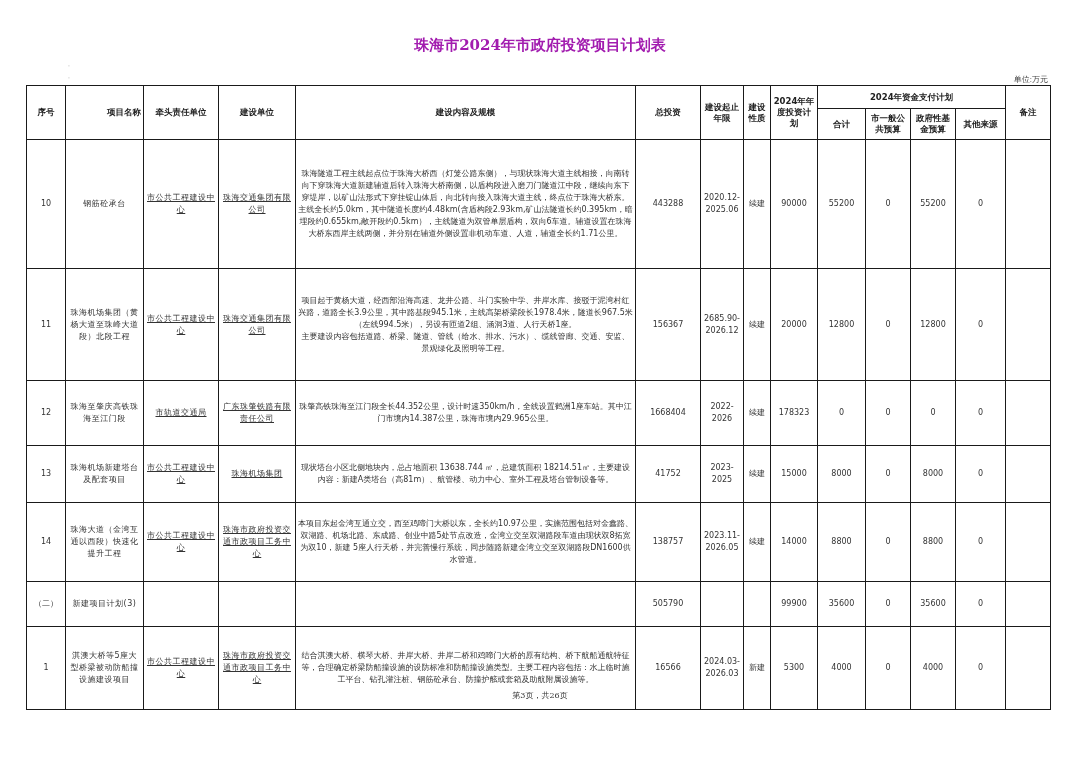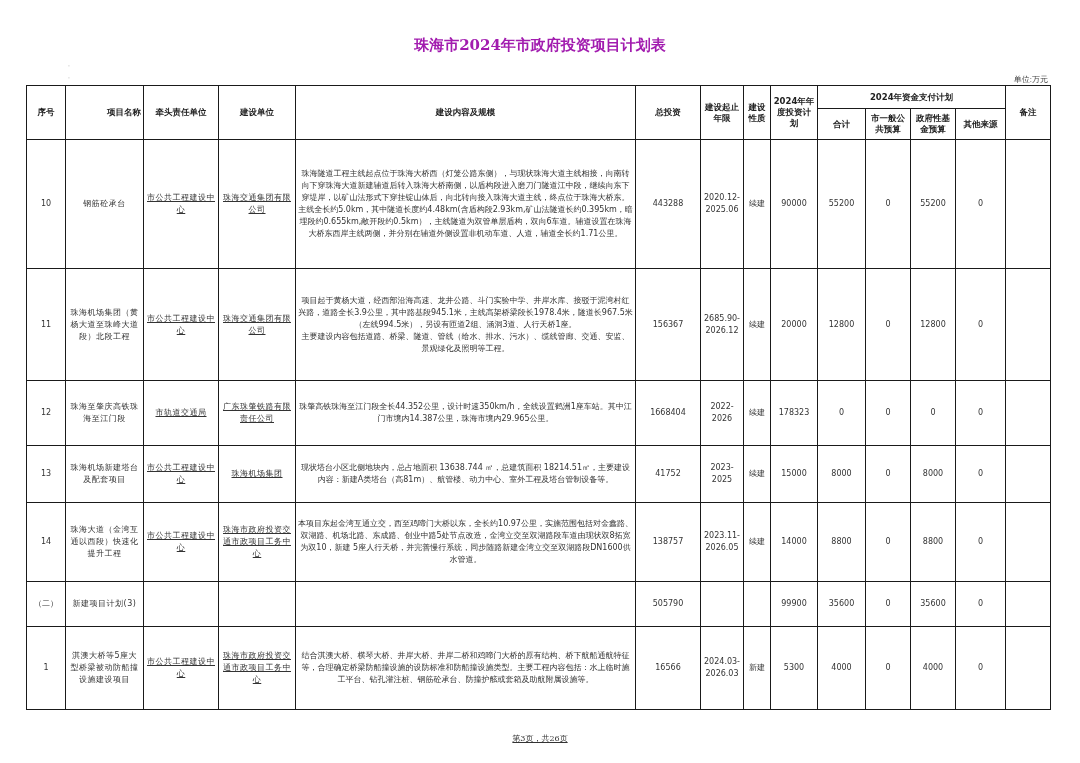--- a/index.html
+++ b/index.html
@@ -23,22 +23,22 @@
   }
   table.plan th, table.plan td {
     border: 1.3px solid #1a1a1a; padding: 0 2px; font-size: 8px; line-height: 12px;
     vertical-align: middle; text-align: center; color: #333; overflow: hidden;
   }
   table.plan th { font-weight: bold; color: #222; font-size: 8.5px; line-height: 11px; }
   td.desc { text-align: justify; font-size: 7.5px; line-height: 12.5px; padding: 2px 3px; }
   td.name { text-align: left; letter-spacing: 0.5px; }
   td.unitc { letter-spacing: 0.5px; text-decoration: underline; }
   .footer {
-    position: absolute; left: 0; top: 733px; width: 1080px; text-align: center;
-    font-size: 8px; color: #333; font-family: "DejaVu Serif", "Liberation Serif", serif; text-decoration: underline;
+    position: absolute; left: 0; top: 690px; width: 1080px; text-align: center;
+    font-size: 8px; color: #333; font-family: "DejaVu Serif", "Liberation Serif", serif;
   }
 </style>
 </head>
 <body>
 
 <div class="title">珠海市2024年市政府投资项目计划表</div>
 <div class="dot" style="left:68px;top:62px;">·</div>
 <div class="dot" style="left:68px;top:74px;">·</div>
 <div class="unit">单位:万元</div>
 

